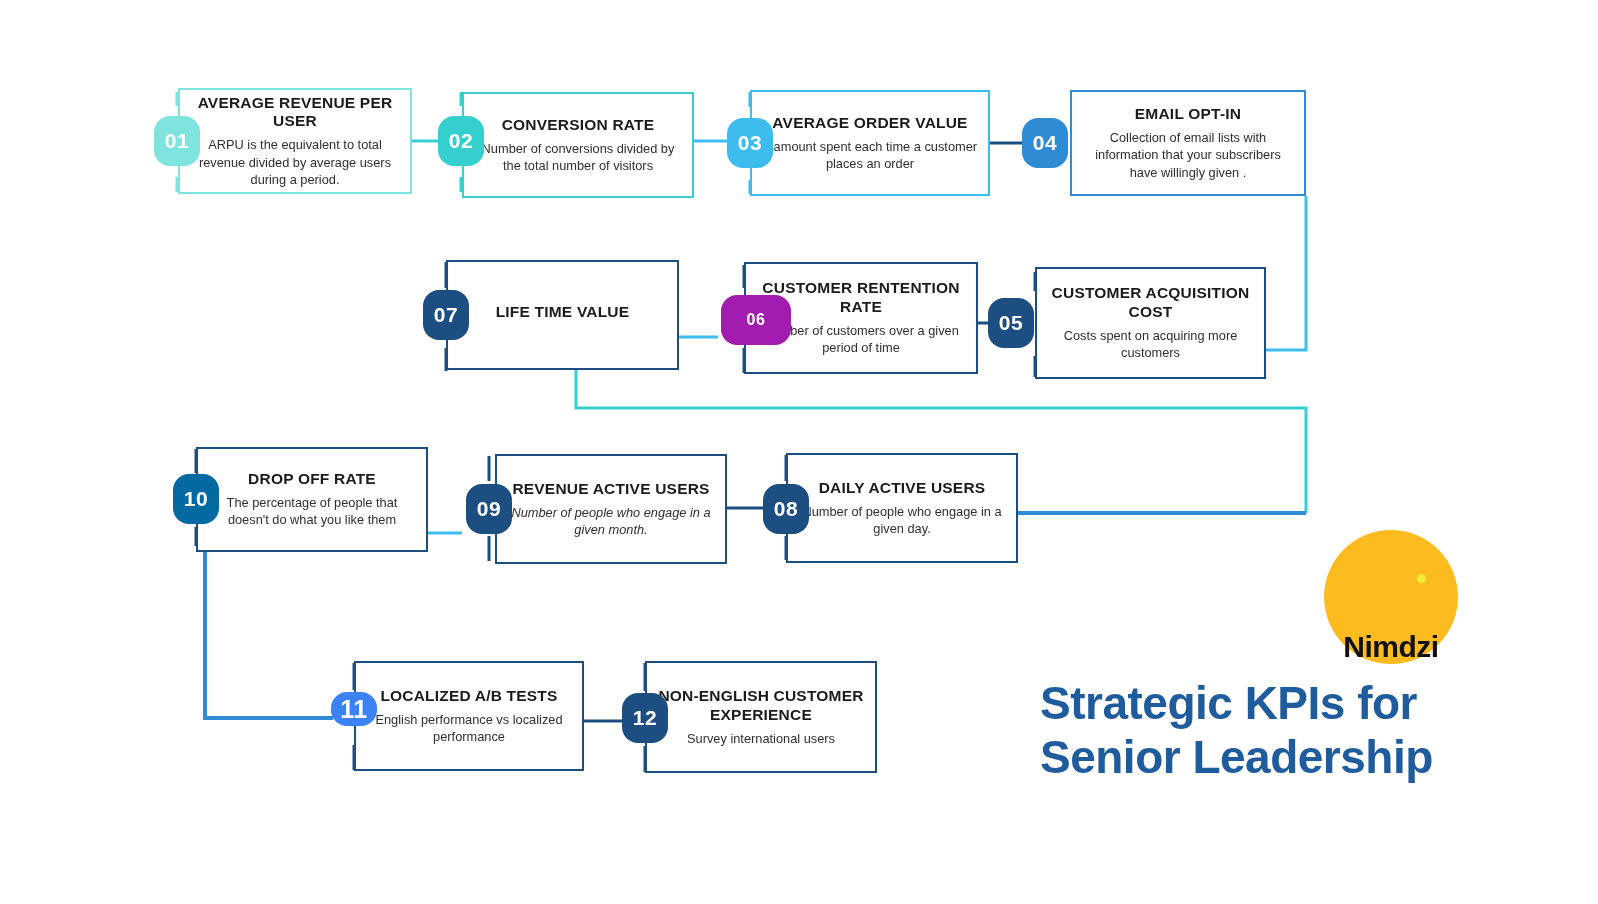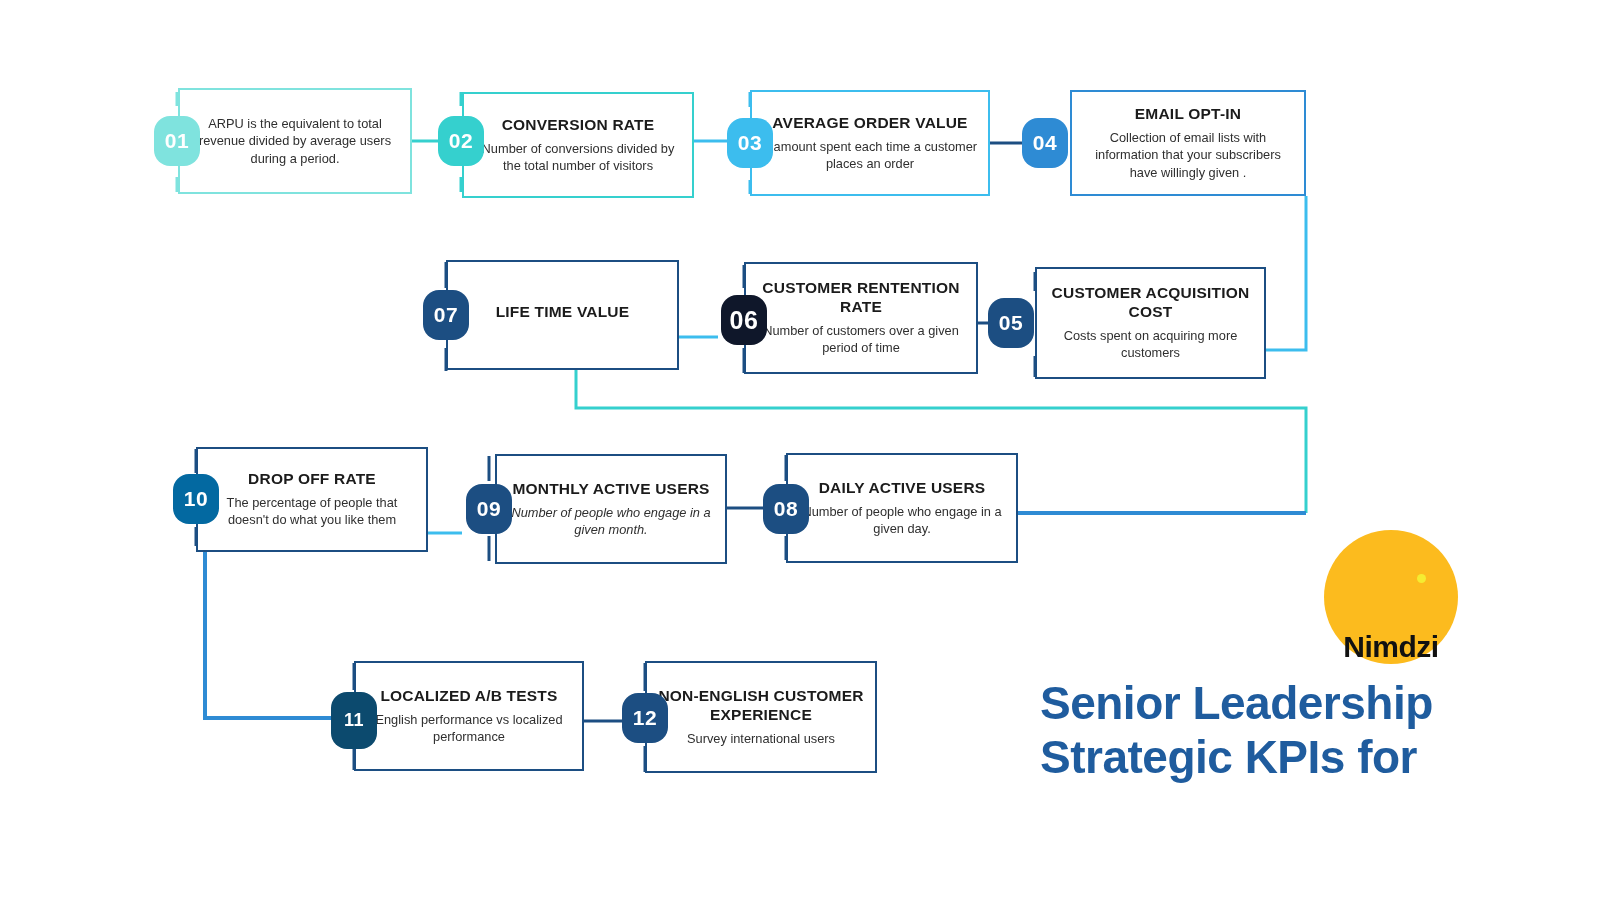--- a/index.html
+++ b/index.html
@@ -135,20 +135,21 @@
     <path d="M489 536 V561" stroke="#1C4E82" stroke-width="3" fill="none"></path>
     <path d="M196 449 V473" stroke="#1C4E82" stroke-width="3" fill="none"></path>
     <path d="M196 527 V546" stroke="#1C4E82" stroke-width="3" fill="none"></path>
     <path d="M354 663 V690" stroke="#1C4E82" stroke-width="3" fill="none"></path>
     <path d="M354 745 V770" stroke="#1C4E82" stroke-width="3" fill="none"></path>
     <path d="M645 663 V691" stroke="#1C4E82" stroke-width="3" fill="none"></path>
     <path d="M645 746 V772" stroke="#1C4E82" stroke-width="3" fill="none"></path>
   </svg>
 
   <div class="card" style="left:178px;top:88px;width:234px;height:106px;border-width:2px;border-color:#7FE3DE;">
+    <div class="card-title" style="font-size:15.5px;">AVERAGE REVENUE PER USER</div>
     <div class="card-desc" style="font-size:12.8px;">ARPU is the equivalent to total revenue divided by average users during a period.</div>
   </div>
   <div class="badge" style="left:154px;top:116px;width:46px;height:50px;background:#7FE3DE;font-size:21px;">
     <span>01</span>
   </div>
 
   <div class="card" style="left:462px;top:92px;width:232px;height:106px;border-width:2px;border-color:#35D0CE;">
     <div class="card-title" style="font-size:15.5px;">CONVERSION RATE</div>
     <div class="card-desc" style="font-size:12.8px;">Number of conversions divided by the total number of visitors</div>
   </div>
@@ -177,74 +178,74 @@
     <div class="card-desc" style="font-size:12.8px;">Costs spent on acquiring more customers</div>
   </div>
   <div class="badge" style="left:988px;top:298px;width:46px;height:50px;background:#1C4E82;font-size:21px;">
     <span>05</span>
   </div>
 
   <div class="card" style="left:744px;top:262px;width:234px;height:112px;border-width:2.5px;border-color:#1C4E82;">
     <div class="card-title" style="font-size:15.5px;">CUSTOMER RENTENTION RATE</div>
     <div class="card-desc" style="font-size:12.8px;">Number of customers  over a given period of time</div>
   </div>
-  <div class="badge" style="left:721px;top:295px;width:46px;height:50px;background:#0f172a;font-size:25px;">
+  <div class="badge" style="left:721px;top:295px;width:70px;height:50px;background:#a21caf;font-size:16px;">
     <span>06</span>
   </div>
 
   <div class="card" style="left:446px;top:260px;width:233px;height:110px;border-width:2.5px;border-color:#1C4E82;">
     <div class="card-title" style="font-size:15.5px;">LIFE TIME VALUE</div>
   </div>
   <div class="badge" style="left:423px;top:290px;width:46px;height:50px;background:#1C4E82;font-size:21px;">
     <span>07</span>
   </div>
 
   <div class="card" style="left:786px;top:453px;width:232px;height:110px;border-width:2.5px;border-color:#1C4E82;">
     <div class="card-title" style="font-size:15.5px;">DAILY ACTIVE USERS</div>
     <div class="card-desc" style="font-size:12.8px;">Number of people who engage in a given day.</div>
   </div>
   <div class="badge" style="left:763px;top:484px;width:46px;height:50px;background:#1C4E82;font-size:21px;">
     <span>08</span>
   </div>
 
   <div class="card" style="left:495px;top:454px;width:232px;height:110px;border-width:2.5px;border-color:#1C4E82;">
-    <div class="card-title" style="font-size:15.5px;">MONTHLY ACTIVE USERS</div>
+    <div class="card-title" style="font-size:15.5px;">REVENUE ACTIVE USERS</div>
     <div class="card-desc" style="font-size:12.8px;font-style:italic;">Number of people who engage in a given month.</div>
   </div>
   <div class="badge" style="left:466px;top:484px;width:46px;height:50px;background:#1C4E82;font-size:21px;">
     <span>09</span>
   </div>
 
   <div class="card" style="left:196px;top:447px;width:232px;height:105px;border-width:2.5px;border-color:#1C4E82;">
     <div class="card-title" style="font-size:15.5px;">DROP OFF RATE</div>
     <div class="card-desc" style="font-size:12.8px;">The percentage of people that doesn't do what you like them</div>
   </div>
   <div class="badge" style="left:173px;top:474px;width:46px;height:50px;background:#0369a1;font-size:21px;">
     <span>10</span>
   </div>
 
   <div class="card" style="left:354px;top:661px;width:230px;height:110px;border-width:2.5px;border-color:#1C4E82;">
     <div class="card-title" style="font-size:15.5px;">LOCALIZED A/B TESTS</div>
     <div class="card-desc" style="font-size:12.8px;">English performance vs localized performance</div>
   </div>
-  <div class="badge" style="left:331px;top:692px;width:46px;height:57px;background:#0c4a6e;font-size:18px;">
+  <div class="badge" style="left:331px;top:692px;width:46px;height:34px;background:#3b82f6;font-size:25px;">
     <span>11</span>
   </div>
 
   <div class="card" style="left:645px;top:661px;width:232px;height:112px;border-width:2.5px;border-color:#1C4E82;">
     <div class="card-title" style="font-size:15.5px;">NON-ENGLISH CUSTOMER EXPERIENCE</div>
     <div class="card-desc" style="font-size:12.8px;">Survey international users</div>
   </div>
   <div class="badge" style="left:622px;top:693px;width:46px;height:50px;background:#1C4E82;font-size:21px;">
     <span>12</span>
   </div>
 
   <div id="brand-logo" style="left:1324px;top:530px;width:134px;height:134px;background:#FCBB1E;">
     <span class="logo-word" style="font-size:30px;">Nimdzi</span>
     <span class="logo-dot" style="left:93px;top:44px;"></span>
   </div>
 
   <div id="headline" style="left:1040px;top:676px;width:520px;font-size:46px;color:#1F5C9E;">
+    <span>Strategic KPIs for</span>
     <span>Senior Leadership</span>
-    <span>Strategic KPIs for</span>
   </div>
 
 </div>
 
 </body></html>

